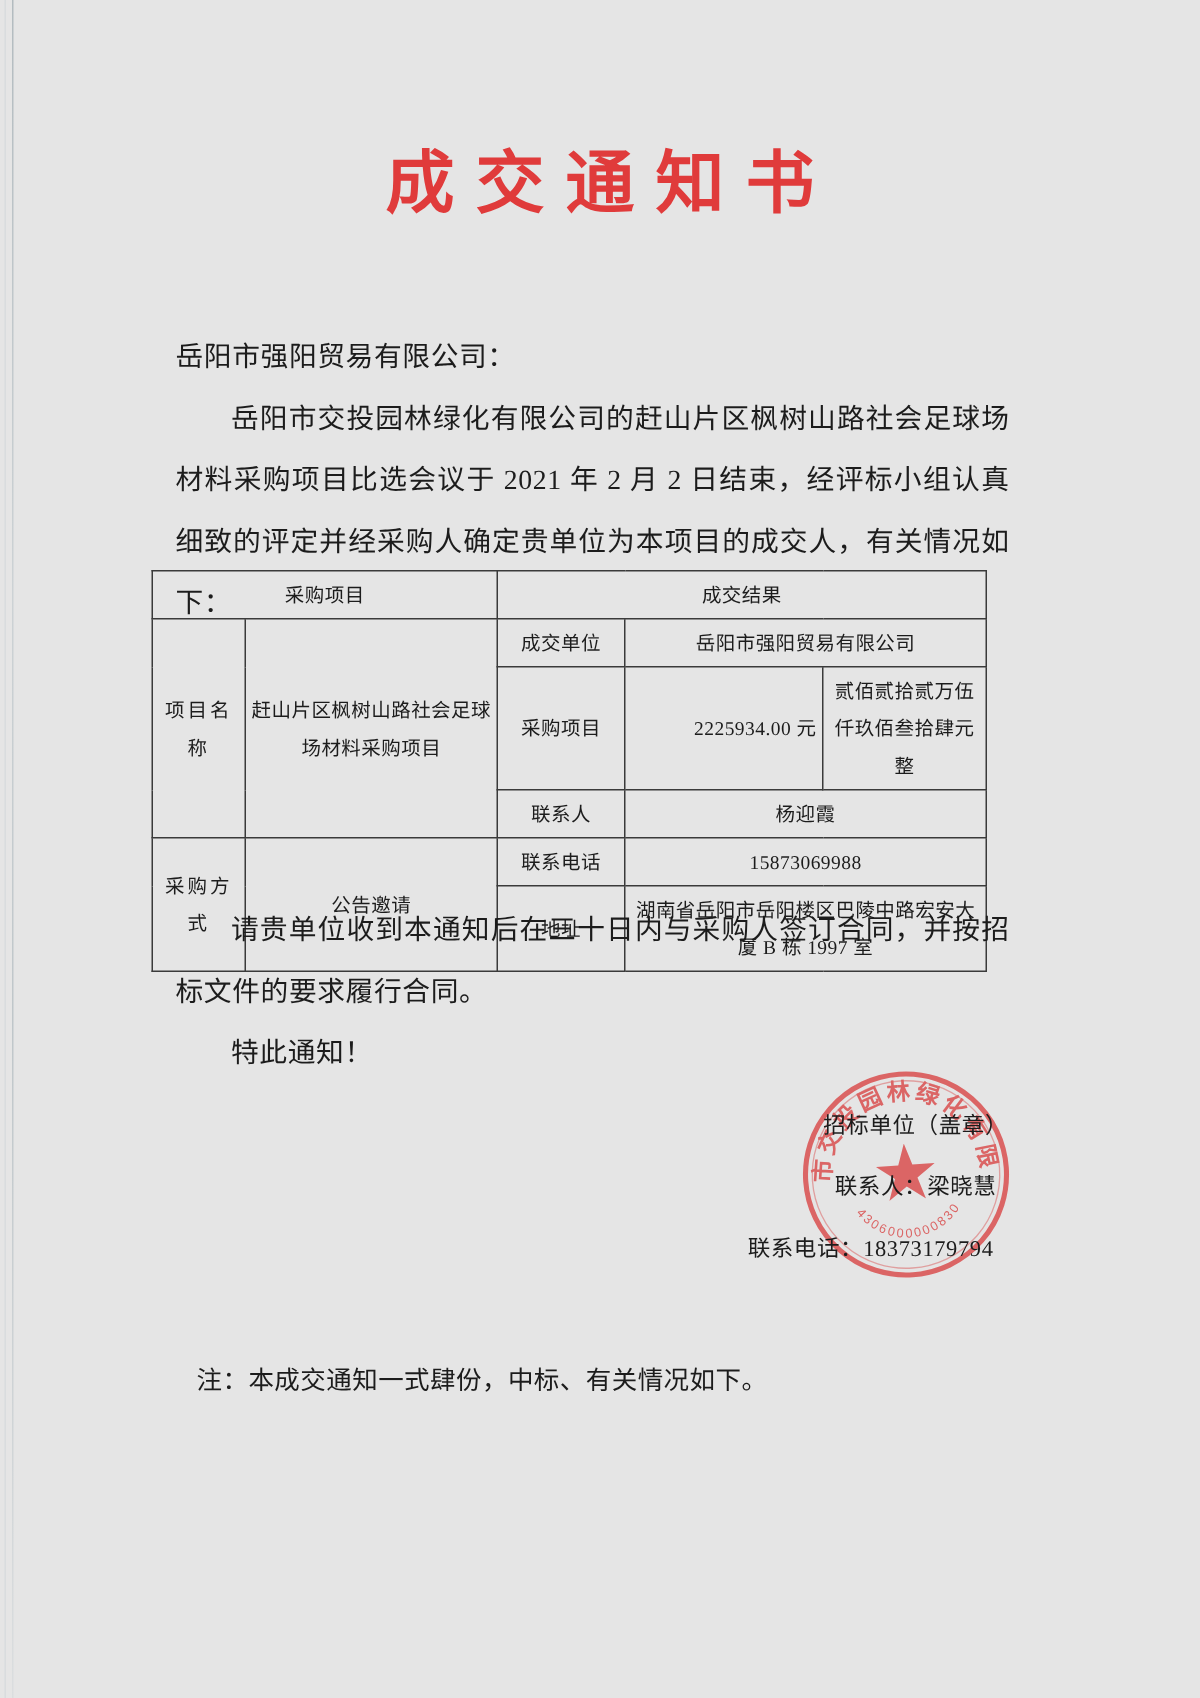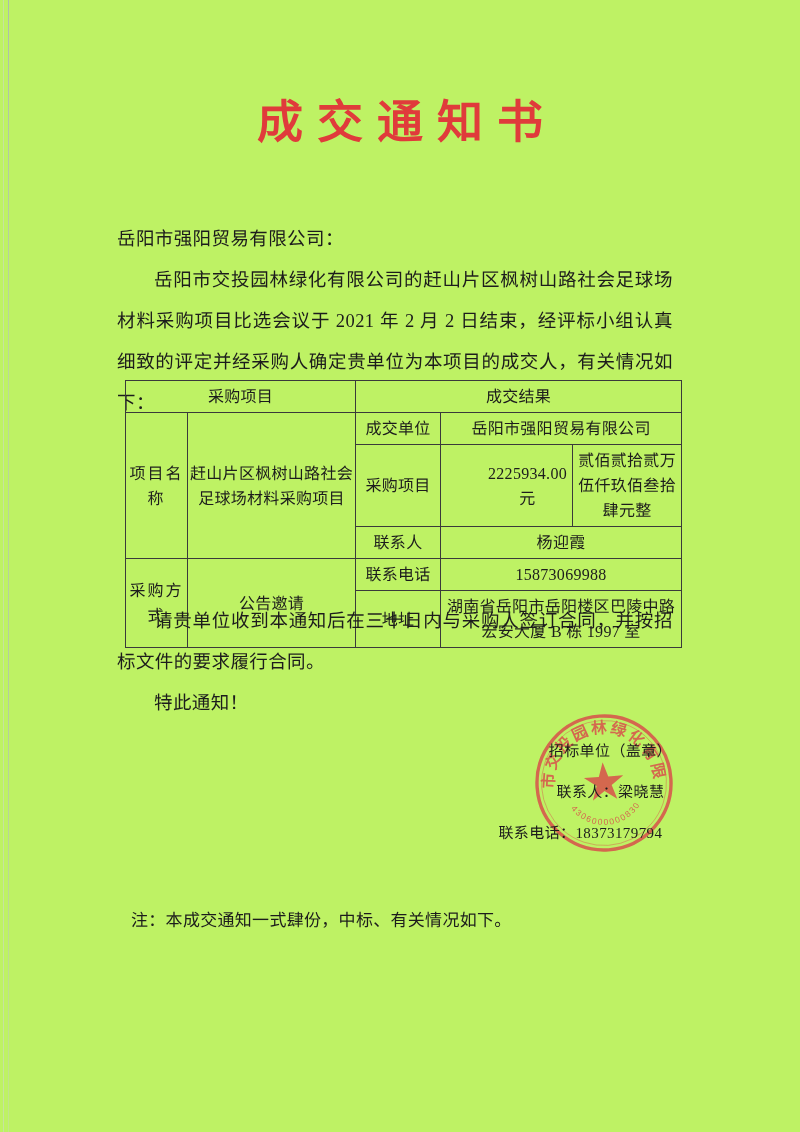--- a/index.html
+++ b/index.html
@@ -5,21 +5,21 @@
 <style>
   html, body {
     margin: 0;
     padding: 0;
     background: #ffffff;
   }
   .page {
     position: relative;
     width: 800px;
     height: 1132px;
-    background: #bef264;
+    background: #e5e5e5;
     overflow: hidden;
     font-family: "Liberation Serif", "DejaVu Serif", serif;
     color: #1c1c1c;
     box-sizing: border-box;
   }
   
   .scan-edge {
     position: absolute;
     left: 8px;
     top: 0;
@@ -67,26 +67,26 @@
     letter-spacing: 0.4px;
     text-align: justify;
     text-justify: inter-character;
     margin: 0;
   }
   .para.indent { text-indent: 2em; }
 
   
   .result-table {
     position: absolute;
-    left: 125px;
+    left: 101px;
     top: 380px;
     width: 556px;
     border-collapse: collapse;
     table-layout: fixed;
-    font-size: 16px;
+    font-size: 13px;
   }
   .result-table td {
     border: 1px solid #3a3a3a;
     text-align: center;
     vertical-align: middle;
     padding: 3px 2px;
     line-height: 25px;
     letter-spacing: 0.3px;
   }
   .col-a { width: 62px; }

